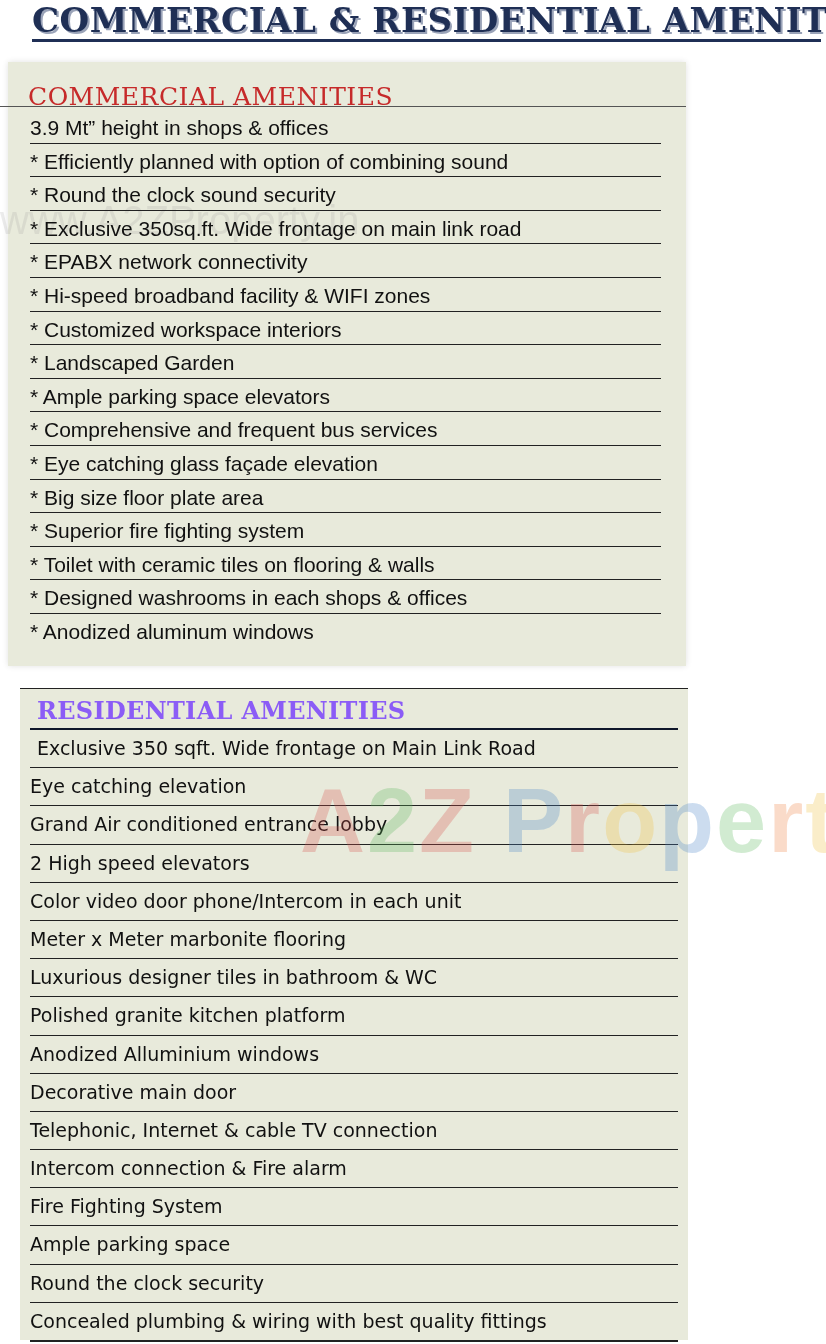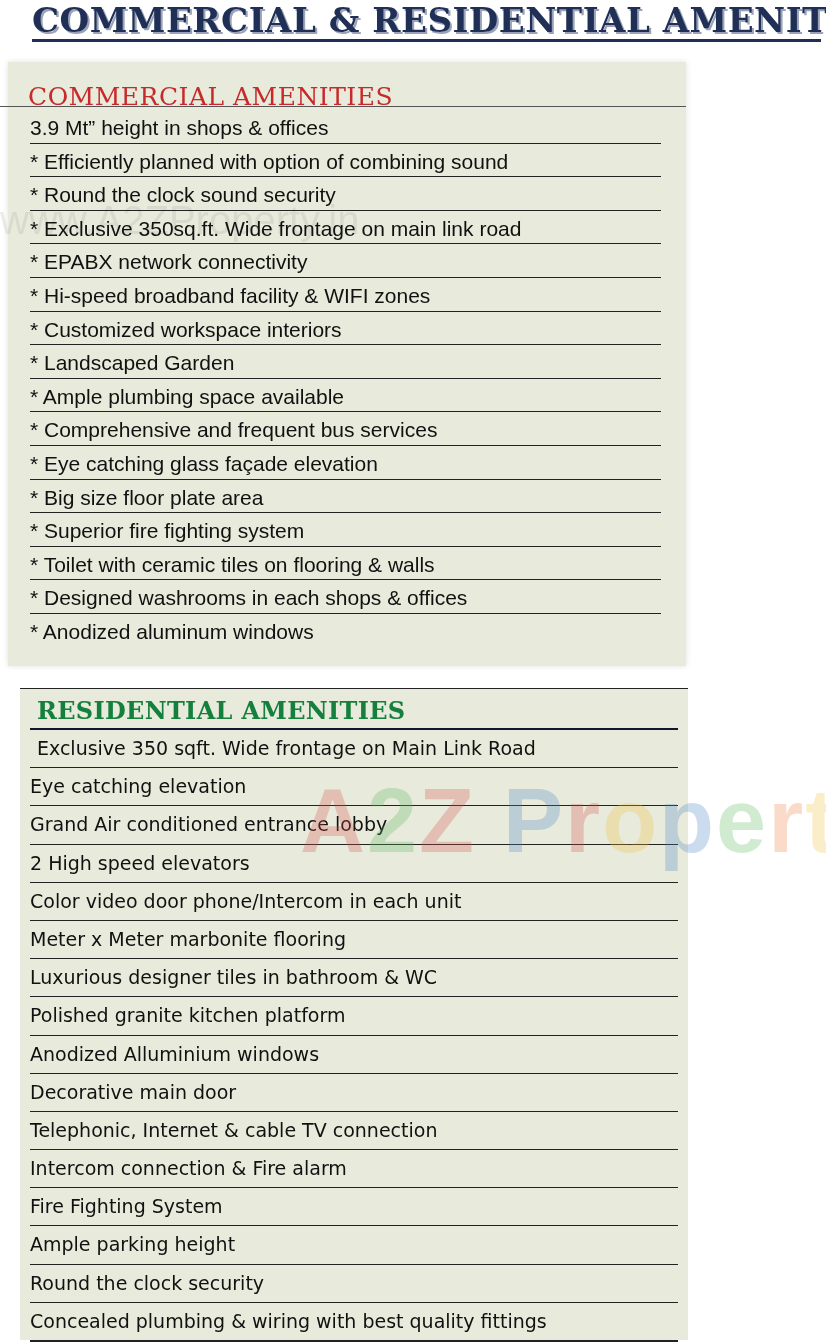--- a/index.html
+++ b/index.html
@@ -8,21 +8,21 @@
   .title-rule { position:absolute; left:32px; top:39px; width:789px; height:3px; background:#1f2f55; }
   .panel1 { position:absolute; left:8px; top:62px; width:678px; height:604px; background:#e8eadb; box-shadow:0 0 6px rgba(0,0,0,0.12); }
   .c-head { position:absolute; left:28px; top:82px; font-family:"DejaVu Serif", serif; font-weight:normal; font-size:25px; color:#c62a2a; height:26px; overflow:hidden; letter-spacing:0.5px; }
   .c-top-rule { position:absolute; left:0; top:106px; width:686px; height:1px; background:#555; }
   .c-list { position:absolute; left:30px; top:110px; width:631px; }
   .c-item { height:32.6px; border-bottom:1px solid #222; font-size:21px; line-height:36px; color:#111; white-space:nowrap; }
   .c-item:last-child { border-bottom:none; }
   .watermark1 { position:absolute; left:0; top:198px; font-size:40px; color:rgba(150,150,150,0.18); font-family:"Liberation Sans", sans-serif; }
   .panel2 { position:absolute; left:20px; top:688px; width:668px; height:652px; background:#e8eadb; }
   .r-top-rule { position:absolute; left:20px; top:688px; width:668px; height:1px; background:#222; }
-  .r-head { position:absolute; left:37px; top:696px; font-family:"DejaVu Serif", serif; font-weight:bold; font-size:24px; color:#15803d; letter-spacing:0.3px; }
+  .r-head { position:absolute; left:37px; top:696px; font-family:"DejaVu Serif", serif; font-weight:bold; font-size:24px; color:#8b5cf6; letter-spacing:0.3px; }
   .r-list { position:absolute; left:30px; top:728px; width:648px; border-top:2px solid #0f172a; }
   .r-item { height:37.2px; border-bottom:1px solid #222; font-family:"DejaVu Sans", sans-serif; font-size:19px; line-height:37px; color:#111; white-space:nowrap; }
   .r-item.left { text-align:left; padding-left:7px; }
   .r-item.last { border-bottom:2px solid #222; }
   .watermark2 { position:absolute; left:300px; top:770px; font-size:90px; font-weight:bold; letter-spacing:2px; opacity:0.28; white-space:nowrap; font-family:"Liberation Sans", sans-serif; pointer-events:none; }
 </style>
 </head>
 <body>
 
 <div class="title">COMMERCIAL &amp; RESIDENTIAL AMENITIES</div>
@@ -34,21 +34,21 @@
 <div class="c-top-rule"></div>
 <div class="c-list">
   <div class="c-item">3.9 Mt” height in shops &amp; offices</div>
   <div class="c-item">* Efficiently planned with option of combining sound</div>
   <div class="c-item">* Round the clock sound security</div>
   <div class="c-item">* Exclusive 350sq.ft. Wide frontage on main link road</div>
   <div class="c-item">* EPABX network connectivity</div>
   <div class="c-item">* Hi-speed broadband facility &amp; WIFI zones</div>
   <div class="c-item">* Customized workspace interiors</div>
   <div class="c-item">* Landscaped Garden</div>
-  <div class="c-item">* Ample plumbing space available</div>
+  <div class="c-item">* Ample parking space elevators</div>
   <div class="c-item">* Comprehensive and frequent bus services</div>
   <div class="c-item">* Eye catching glass façade elevation</div>
   <div class="c-item">* Big size floor plate area</div>
   <div class="c-item">* Superior fire fighting system</div>
   <div class="c-item">* Toilet with ceramic tiles on flooring &amp; walls</div>
   <div class="c-item">* Designed washrooms in each shops &amp; offices</div>
   <div class="c-item">* Anodized aluminum windows</div>
 </div>
 
 <div class="panel2"></div>
@@ -61,18 +61,18 @@
   <div class="r-item">2 High speed elevators</div>
   <div class="r-item">Color video door phone/Intercom in each unit</div>
   <div class="r-item">Meter x Meter marbonite flooring</div>
   <div class="r-item">Luxurious designer tiles in bathroom &amp; WC</div>
   <div class="r-item">Polished granite kitchen platform</div>
   <div class="r-item">Anodized Alluminium windows</div>
   <div class="r-item">Decorative main  door</div>
   <div class="r-item">Telephonic, Internet &amp; cable TV connection</div>
   <div class="r-item">Intercom connection &amp; Fire alarm</div>
   <div class="r-item">Fire Fighting System</div>
-  <div class="r-item">Ample parking height</div>
+  <div class="r-item">Ample parking space</div>
   <div class="r-item">Round the clock security</div>
   <div class="r-item last">Concealed plumbing &amp; wiring with best quality fittings</div>
 </div>
 
 <div class="watermark2" id="wm2"><span style="color: rgb(217, 83, 79);">A</span><span style="color: rgb(92, 184, 92);">2</span><span style="color: rgb(217, 83, 79);">Z</span><span style="color: rgb(255, 255, 255);"> </span><span style="color: rgb(74, 134, 200);">P</span><span style="color: rgb(217, 83, 79);">r</span><span style="color: rgb(240, 192, 64);">o</span><span style="color: rgb(74, 134, 200);">p</span><span style="color: rgb(92, 184, 92);">e</span><span style="color: rgb(240, 128, 64);">r</span><span style="color: rgb(240, 192, 64);">t</span></div>
 
 </body></html>

